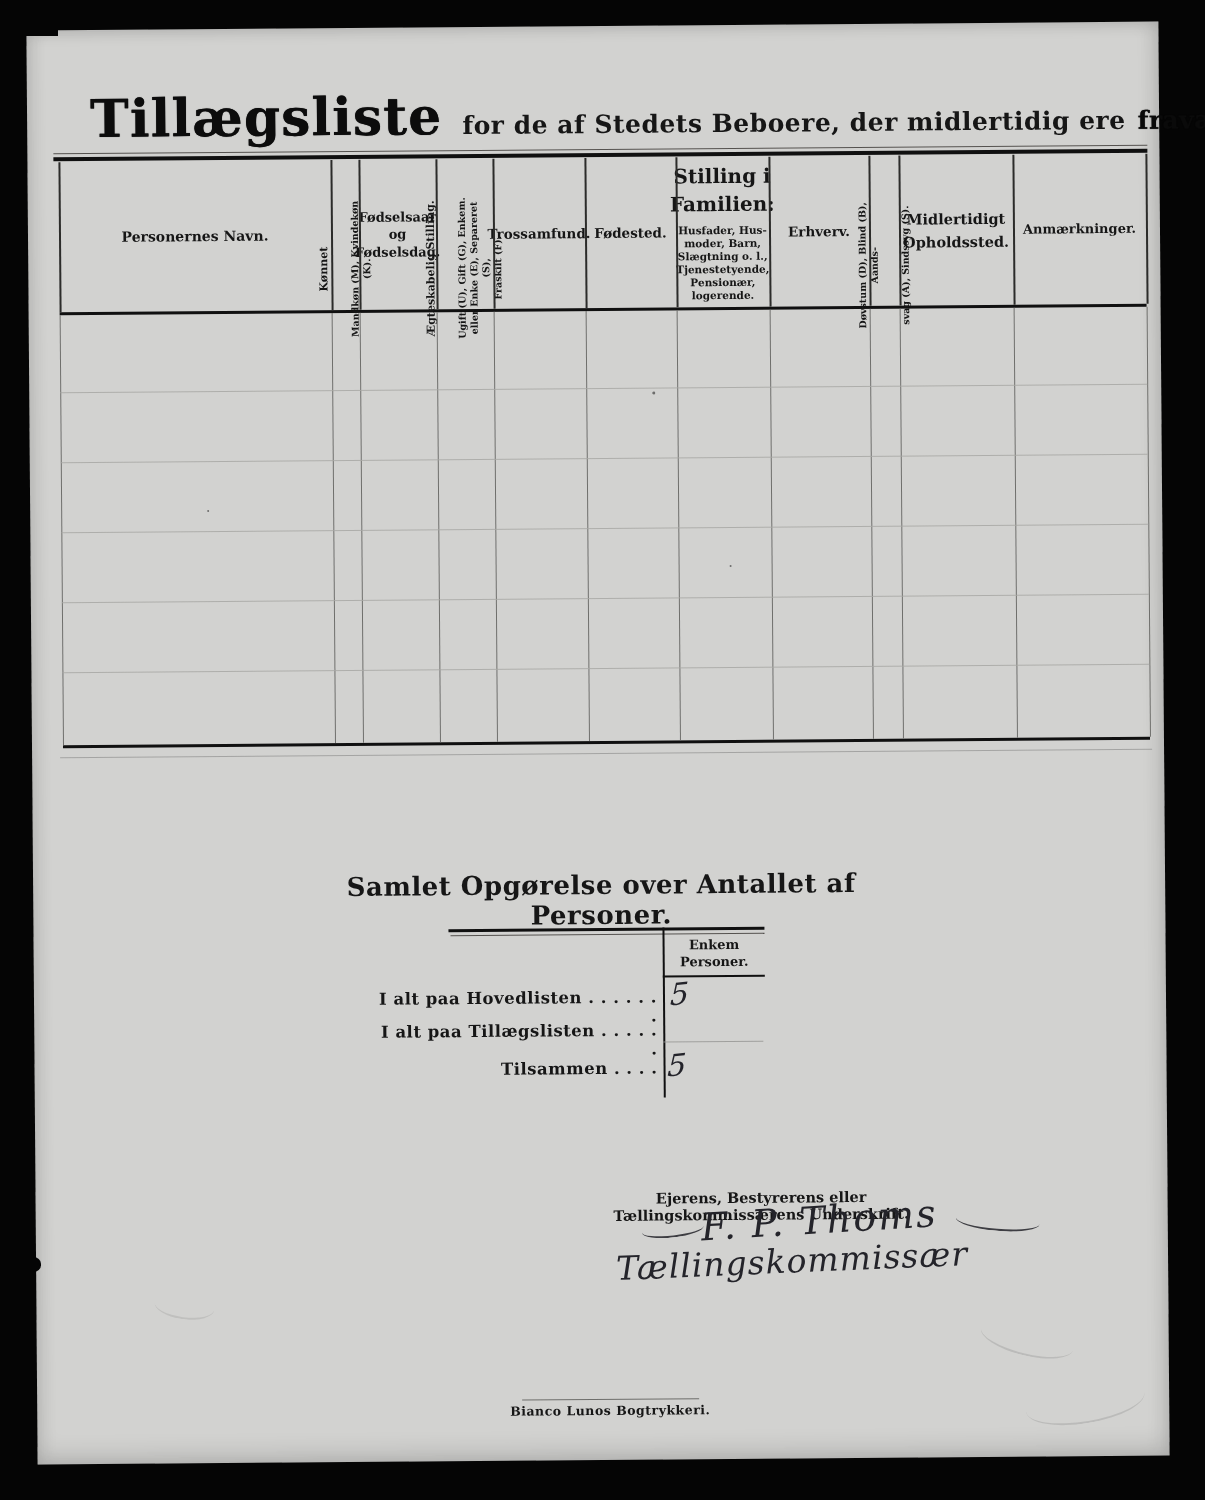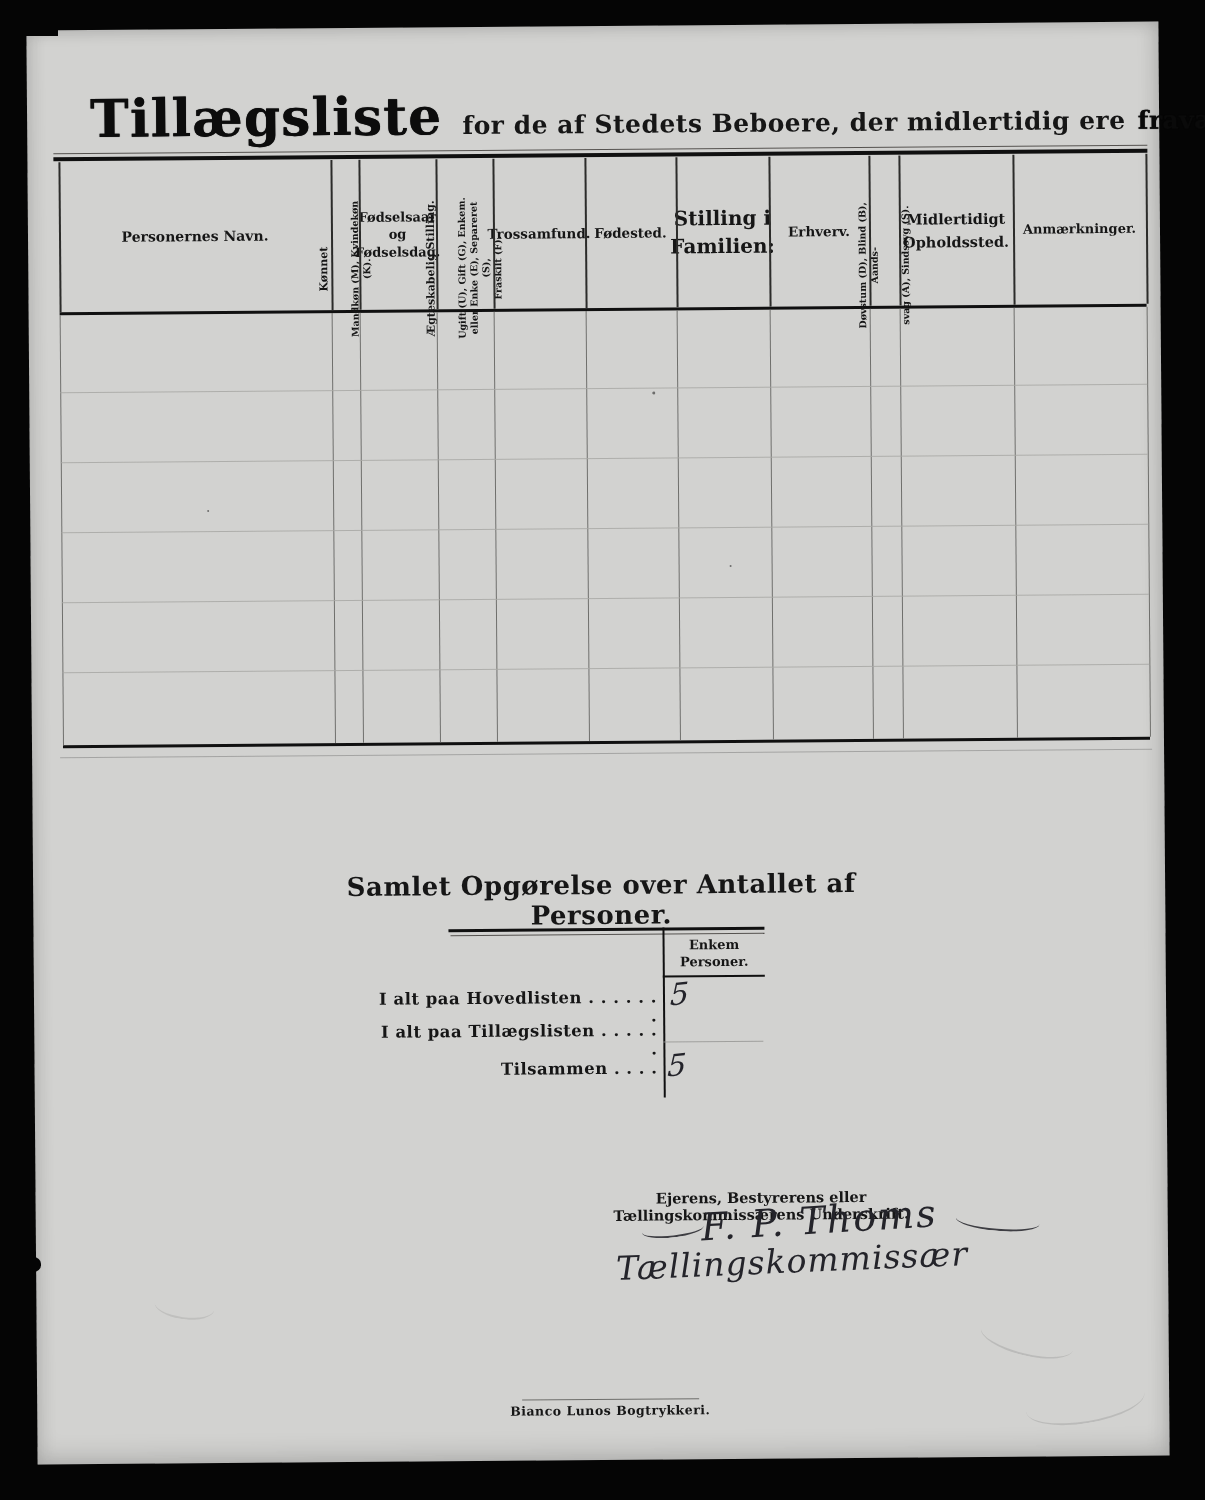--- a/index.html
+++ b/index.html
@@ -97,20 +97,26 @@
 Fraskilt (F).</span>
       </div>
 
       <div class="hcell" style="left:497px;width:92px;font-size:13.5px;">Trossamfund.</div>
 
       <div class="hcell" style="left:589px;width:91px;font-size:13.5px;">Fødested.</div>
 
       <div class="hcell" style="left:680px;width:93px;">
         <span style="font-size:20px;line-height:28px;white-space:pre-line;">Stilling i
 Familien:</span>
+        <span style="font-size:10.5px;line-height:13px;margin-top:6px;white-space:pre-line;">Husfader, Hus-
+moder, Barn,
+Slægtning o. l.,
+Tjenestetyende,
+Pensionær,
+logerende.</span>
       </div>
 
       <div class="hcell" style="left:773px;width:100px;font-size:13.5px;">Erhverv.</div>
 
       <div class="vcell" style="left:813px;top:221px;">
         <span class="vs">Døvstum (D), Blind (B), Aands-</span>
         <span class="vs">svag (A), Sindssyg (S).</span>
       </div>
 
       <div class="hcell" style="left:903px;width:114px;font-size:14.5px;line-height:1.6;">Midlertidigt

